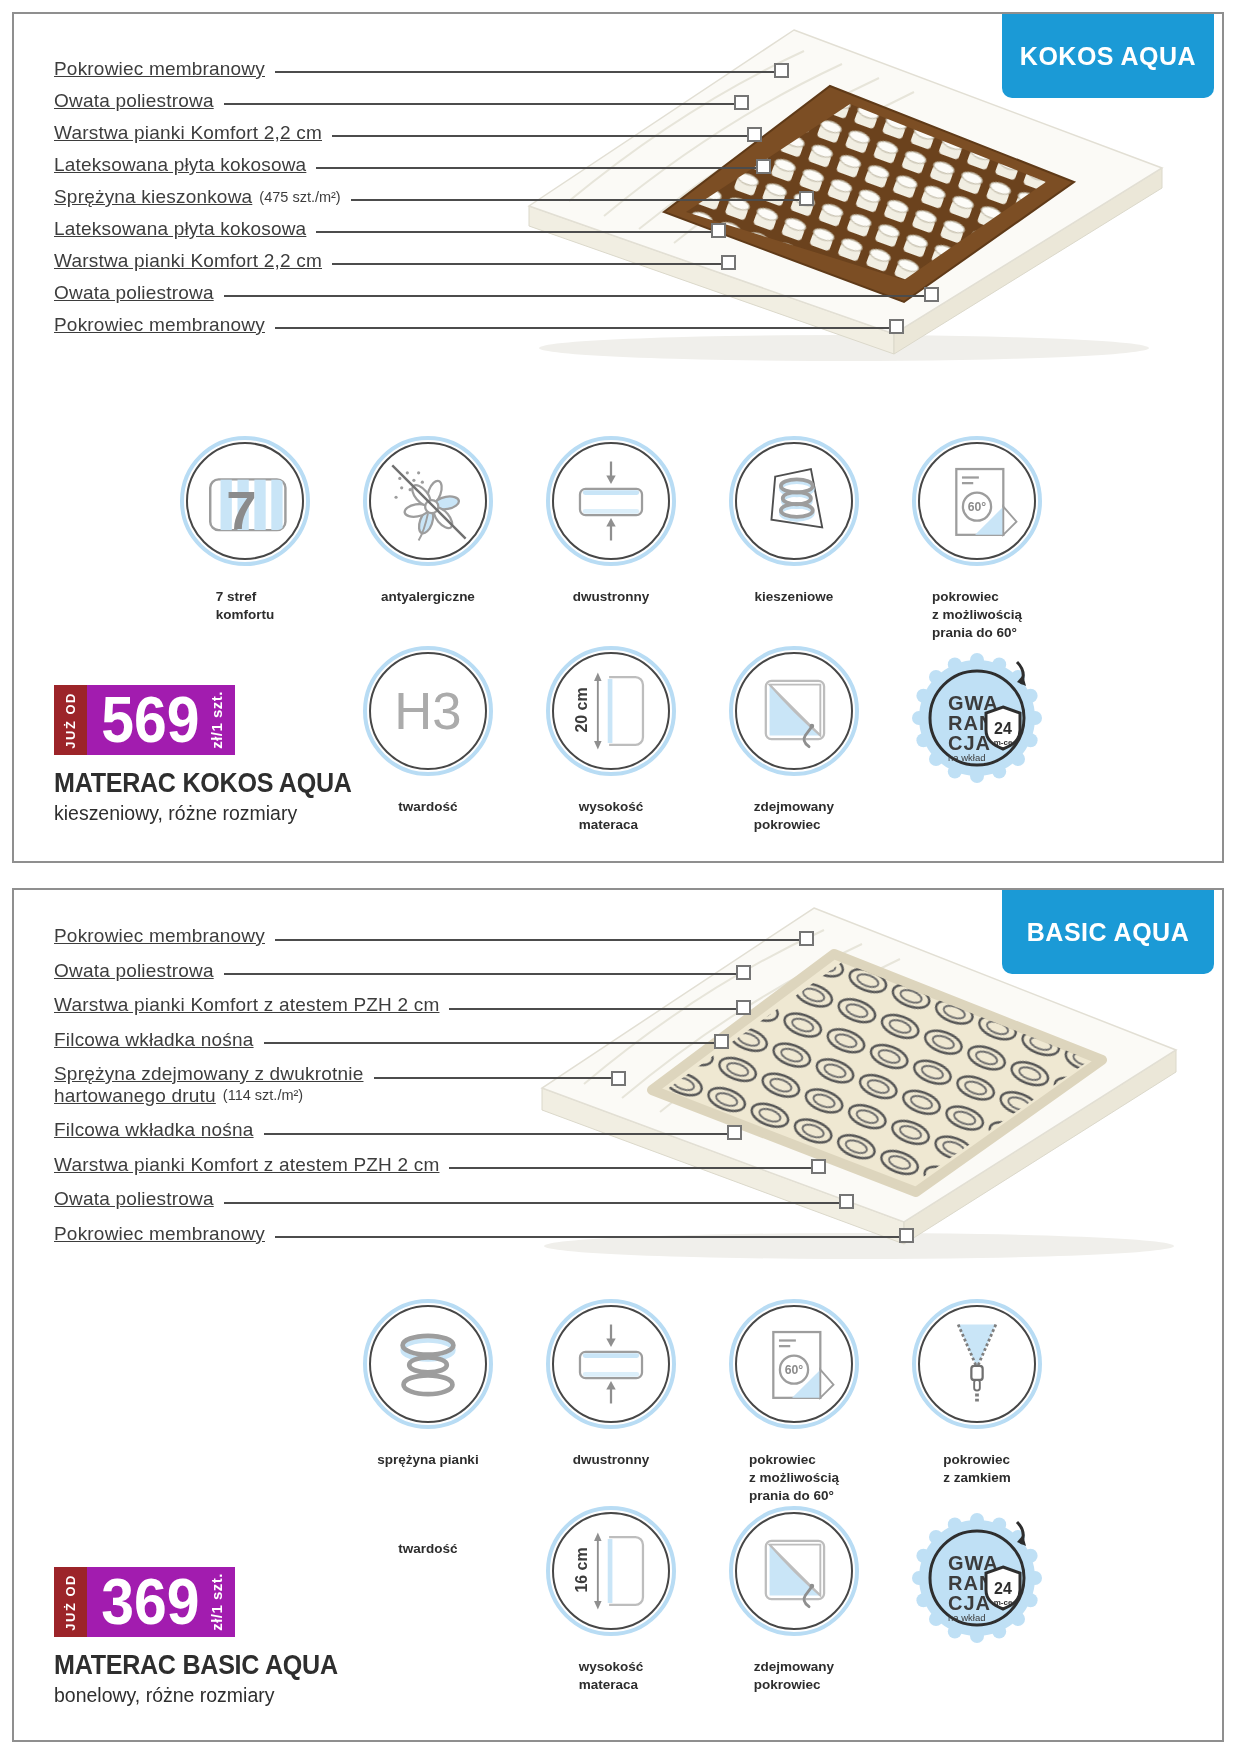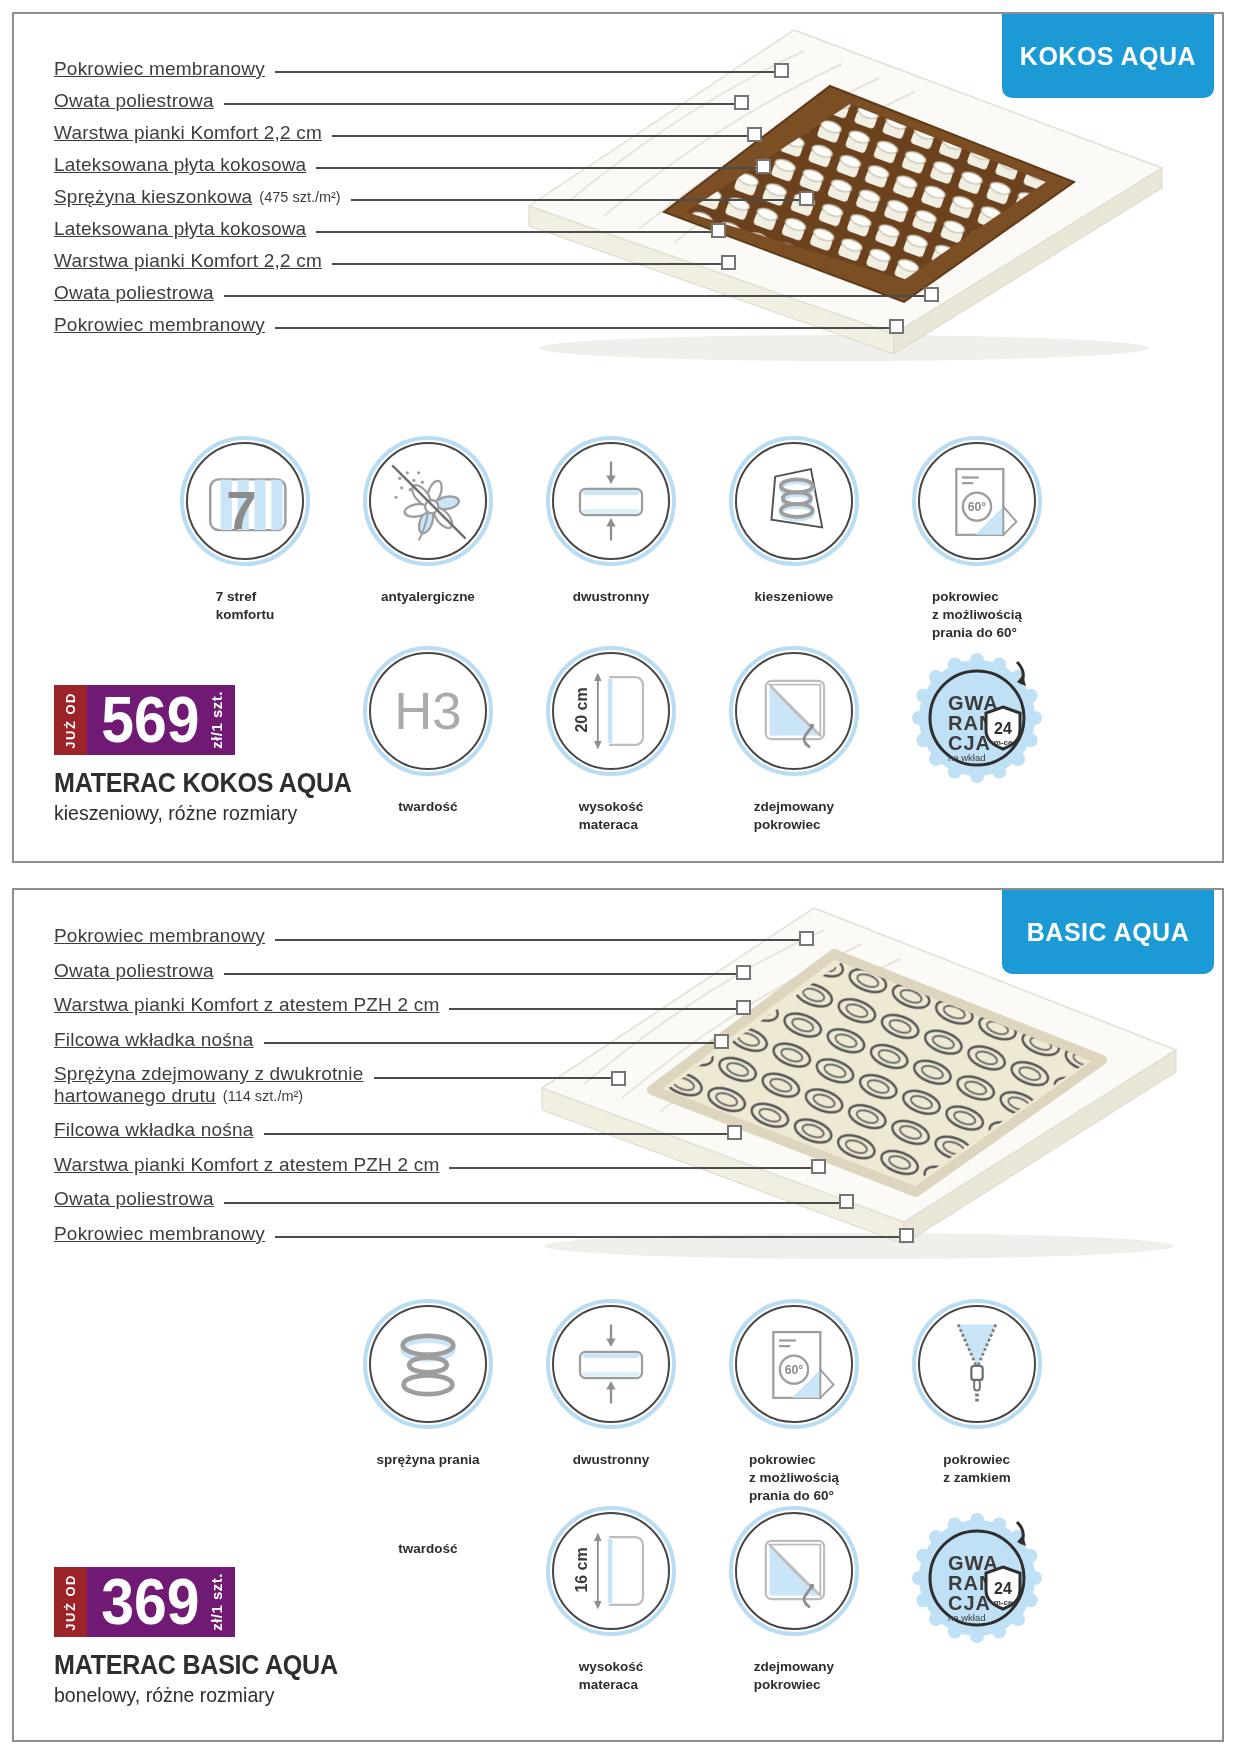--- a/index.html
+++ b/index.html
@@ -19,21 +19,21 @@
   .p2 .rows{top:35px;}
   .layer-row{display:flex;align-items:flex-end;margin-bottom:11px;}
   .p2 .layer-row{margin-bottom:13px;}
   .ltext{font-size:19px;line-height:21px;color:#3d3d3d;white-space:nowrap;letter-spacing:.2px;flex:0 0 auto;text-decoration:underline;}
   .p2 .ltext{line-height:21.5px;}
   .lnote{font-size:14.5px;color:#3d3d3d;margin-left:7px;white-space:nowrap;flex:0 0 auto;line-height:20px;}
   .leader{flex:1 1 auto;height:0;border-bottom:2px solid #4c4c4c;margin:0 0 6px 10px;}
   .marker{flex:0 0 11px;width:11px;height:11px;background:#fff;border:2px solid #757575;box-sizing:content-box;margin-bottom:1px;}
   .layer-row.two{align-items:flex-start;}
   .layer-row.two .lstack{display:flex;flex-direction:column;flex:0 0 auto;}
-  .layer-row.two .l2{display:flex;align-items:flex-end;}
+  .layer-row.two .l2{display:flex;align-items:flex-start;}
   .layer-row.two .leader{margin-top:14px;flex:1 1 auto;}
   .layer-row.two .marker{margin-top:8px;}
   .p1 .layer-row:nth-child(1){width:735px;} .p1 .layer-row:nth-child(2){width:695px;}
   .p1 .layer-row:nth-child(3){width:708px;} .p1 .layer-row:nth-child(4){width:717px;}
   .p1 .layer-row:nth-child(5){width:760px;} .p1 .layer-row:nth-child(6){width:672px;}
   .p1 .layer-row:nth-child(7){width:682px;} .p1 .layer-row:nth-child(8){width:885px;}
   .p1 .layer-row:nth-child(9){width:850px;}
   .p2 .layer-row:nth-child(1){width:760px;} .p2 .layer-row:nth-child(2){width:697px;}
   .p2 .layer-row:nth-child(3){width:697px;} .p2 .layer-row:nth-child(4){width:675px;}
   .p2 .layer-row:nth-child(5){width:572px;} .p2 .layer-row:nth-child(6){width:688px;}
@@ -46,21 +46,21 @@
   .icon-circle{width:118px;height:118px;border:2px solid #474747;border-radius:50%;background:#fff;
       outline:4px solid #b8dcf4;outline-offset:2px;display:flex;align-items:center;justify-content:center;box-sizing:border-box;}
   .caption{margin-top:28px;font-size:13.5px;font-weight:bold;color:#2d2d2d;text-align:left;
       white-space:pre-line;line-height:1.32;}
   .price-block{position:absolute;left:40px;z-index:6;}
   .p1 .price-block{top:671px;} .p2 .price-block{top:677px;}
   .price-badge{display:flex;height:70px;width:max-content;}
   .price-strip{width:33px;background:#9c2429;color:#fff;display:flex;align-items:center;justify-content:center;}
   .vtext{writing-mode:vertical-rl;transform:rotate(180deg);}
   .price-strip span{font-size:13px;font-weight:bold;letter-spacing:1.5px;}
-  .price-main{background:#701a75;display:flex;align-items:center;padding:0 10px;}
+  .price-main{background:#a21caf;display:flex;align-items:center;padding:0 10px;}
   .price-amount{font-size:64px;font-weight:bold;color:#fff;line-height:.95;transform:scaleX(.92);transform-origin:center;}
   .price-suffix{color:#fff;font-weight:bold;font-size:15px;letter-spacing:.5px;margin-left:4px;}
   .product-title{margin-top:13px;font-size:27px;font-weight:bold;color:#2e2e2e;white-space:nowrap;
       transform:scaleX(.93);transform-origin:left;letter-spacing:-.3px;}
   .product-subtitle{font-size:20.5px;color:#2e2e2e;white-space:nowrap;transform:scaleX(.95);transform-origin:left;margin-top:2px;}
   svg text{font-family:"Liberation Sans",sans-serif;}
 </style>
 </head>
 <body>
 
@@ -413,21 +413,21 @@
     <div class="icon-circle">
       <svg width="94" height="94" viewBox="0 0 100 100">
         <ellipse cx="50" cy="35" rx="27" ry="10" fill="none" stroke="#c9e5f7" stroke-width="5"></ellipse>
         <g fill="none" stroke="#9d9d9d" stroke-width="5" stroke-linecap="round">
           <ellipse cx="50" cy="30" rx="27" ry="10"></ellipse>
           <ellipse cx="50" cy="51" rx="20" ry="8"></ellipse>
           <ellipse cx="50" cy="72" rx="26" ry="10"></ellipse>
         </g>
       </svg>
     </div>
-    <div class="caption">sprężyna prania</div>
+    <div class="caption">sprężyna pianki</div>
   </div>
 
   <div class="cell c3 r1">
     <div class="icon-circle">
       <svg width="94" height="94" viewBox="0 0 100 100">
         <rect x="17" y="37" width="66" height="28" rx="6" fill="#fff" stroke="#9d9d9d" stroke-width="2.4"></rect>
         <rect x="20" y="38.5" width="60" height="5" rx="2.5" fill="#c9e5f7"></rect>
         <rect x="20" y="58.5" width="60" height="5" rx="2.5" fill="#dceffa"></rect>
         <line x1="50" y1="8" x2="50" y2="24" stroke="#8f8f8f" stroke-width="2.4"></line>
         <polygon points="45,23 55,23 50,32" fill="#8f8f8f"></polygon>

